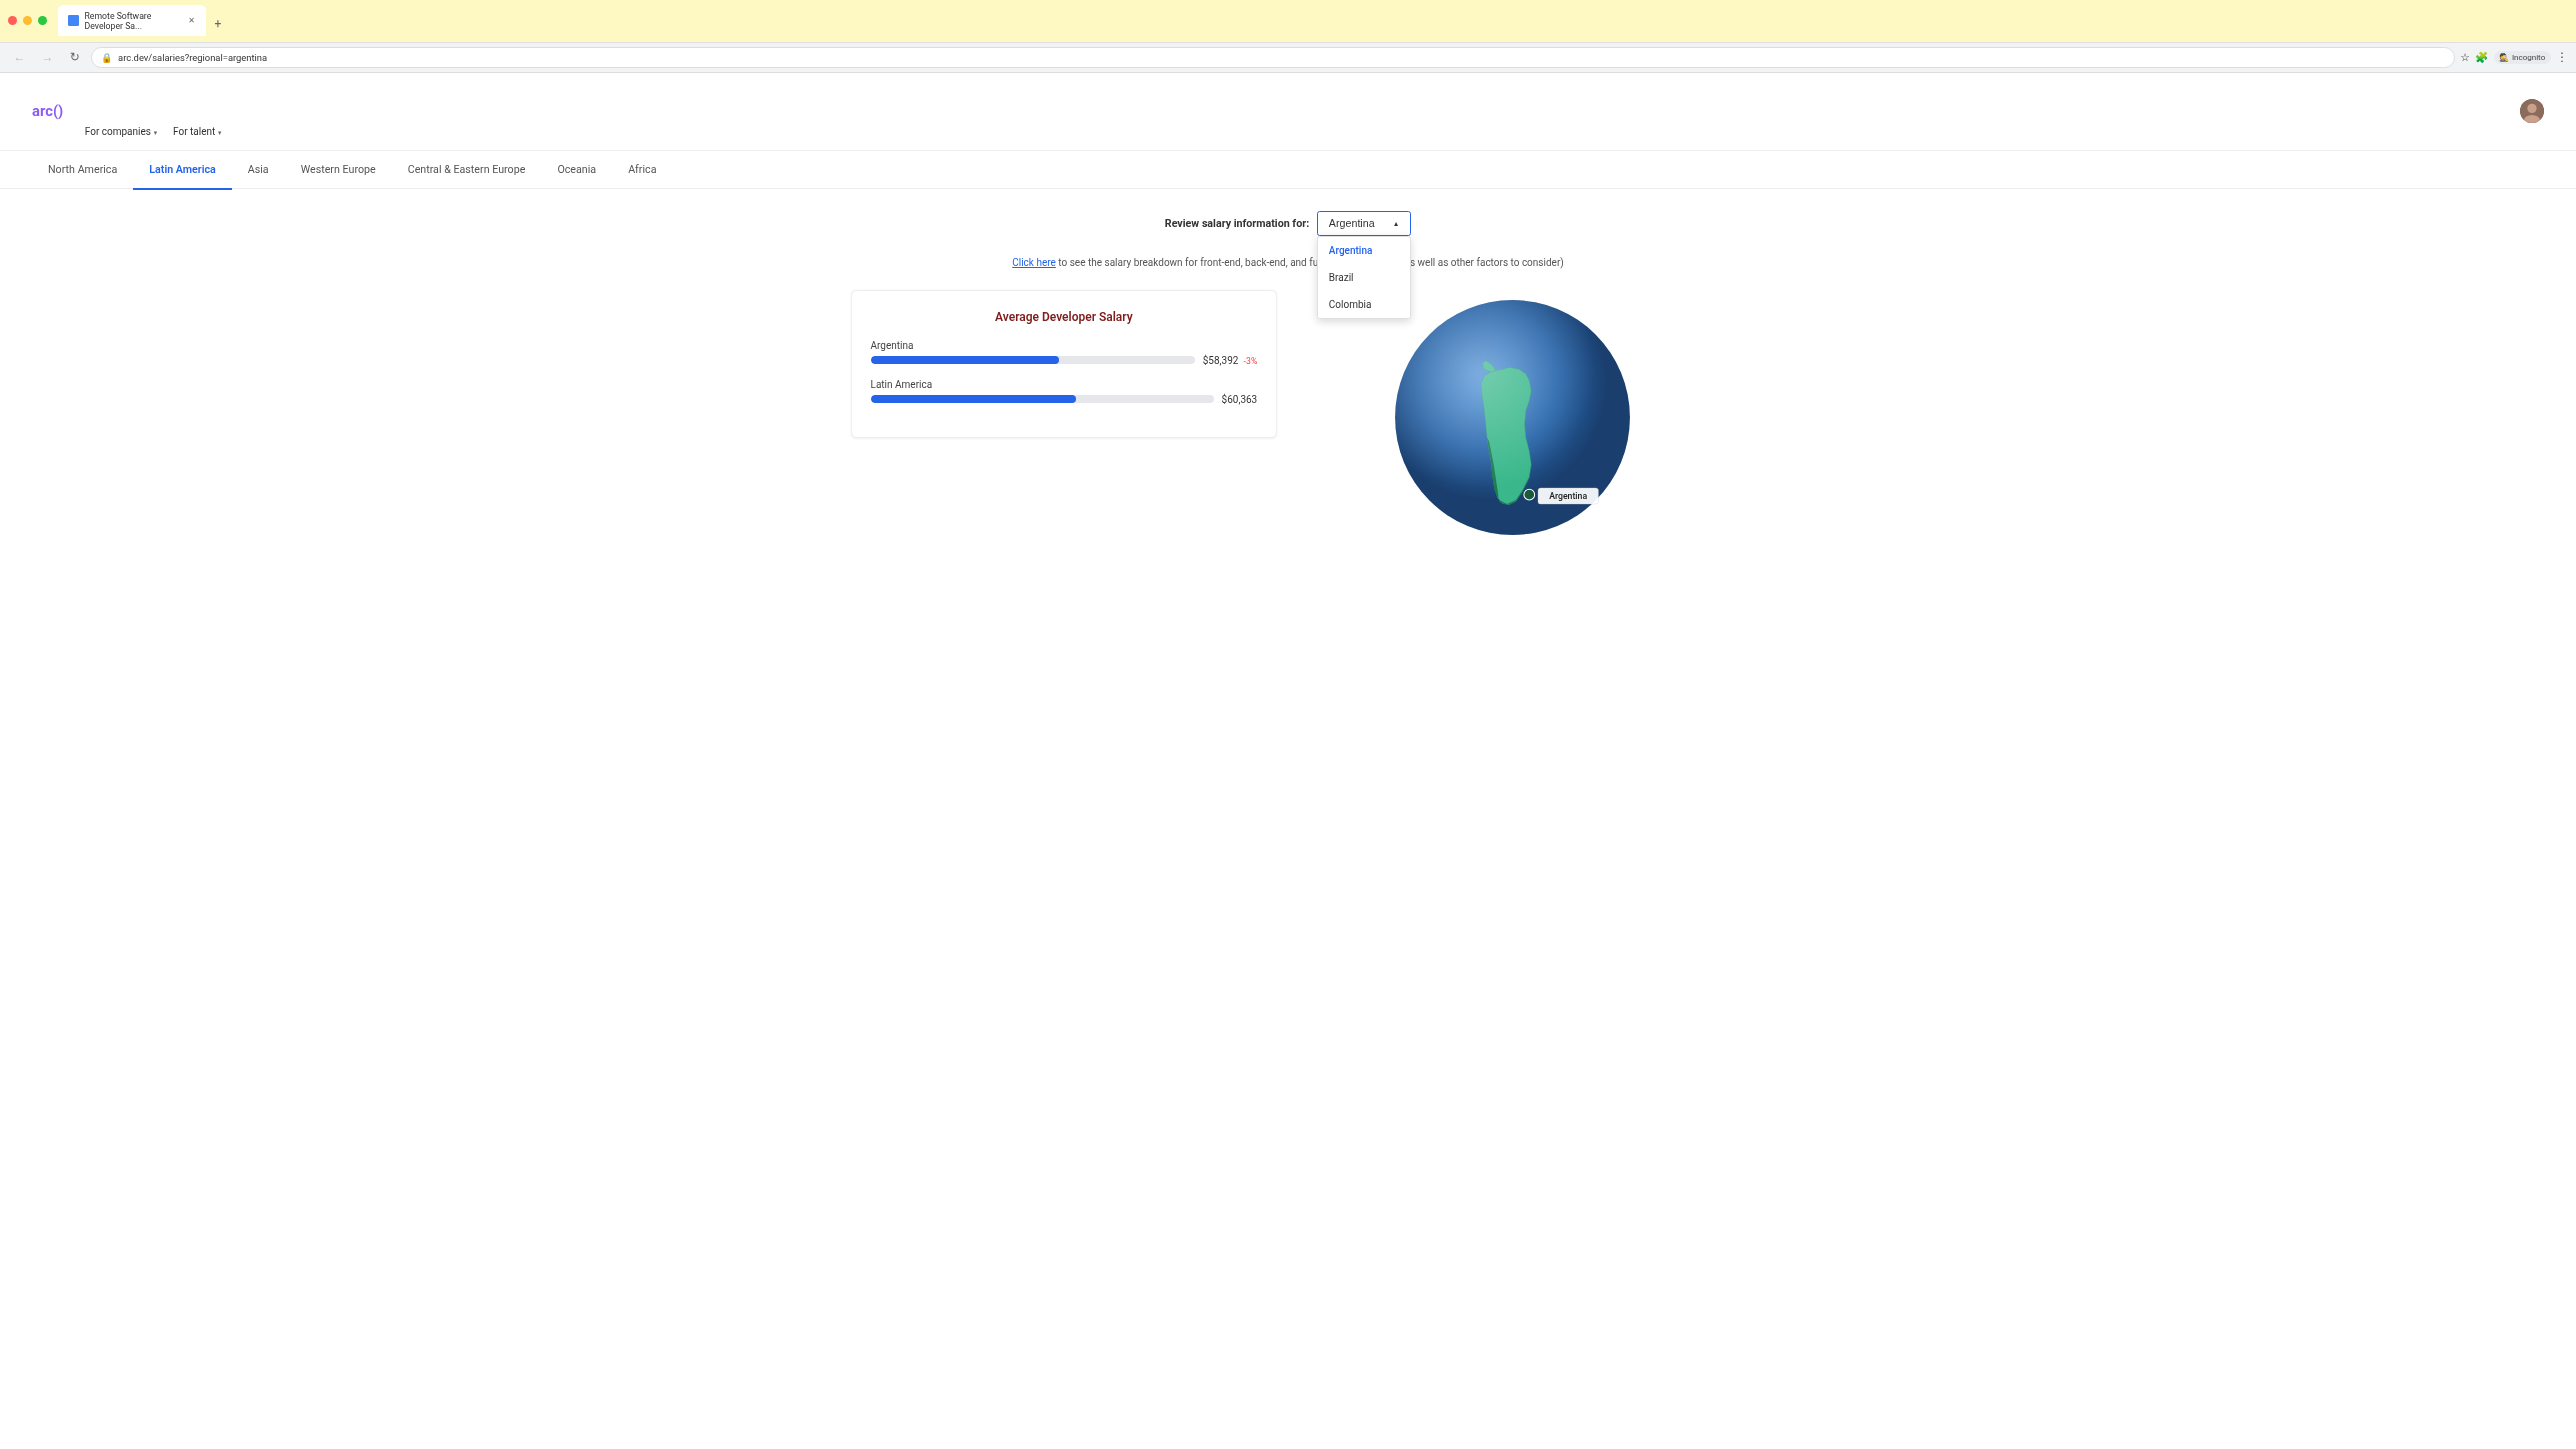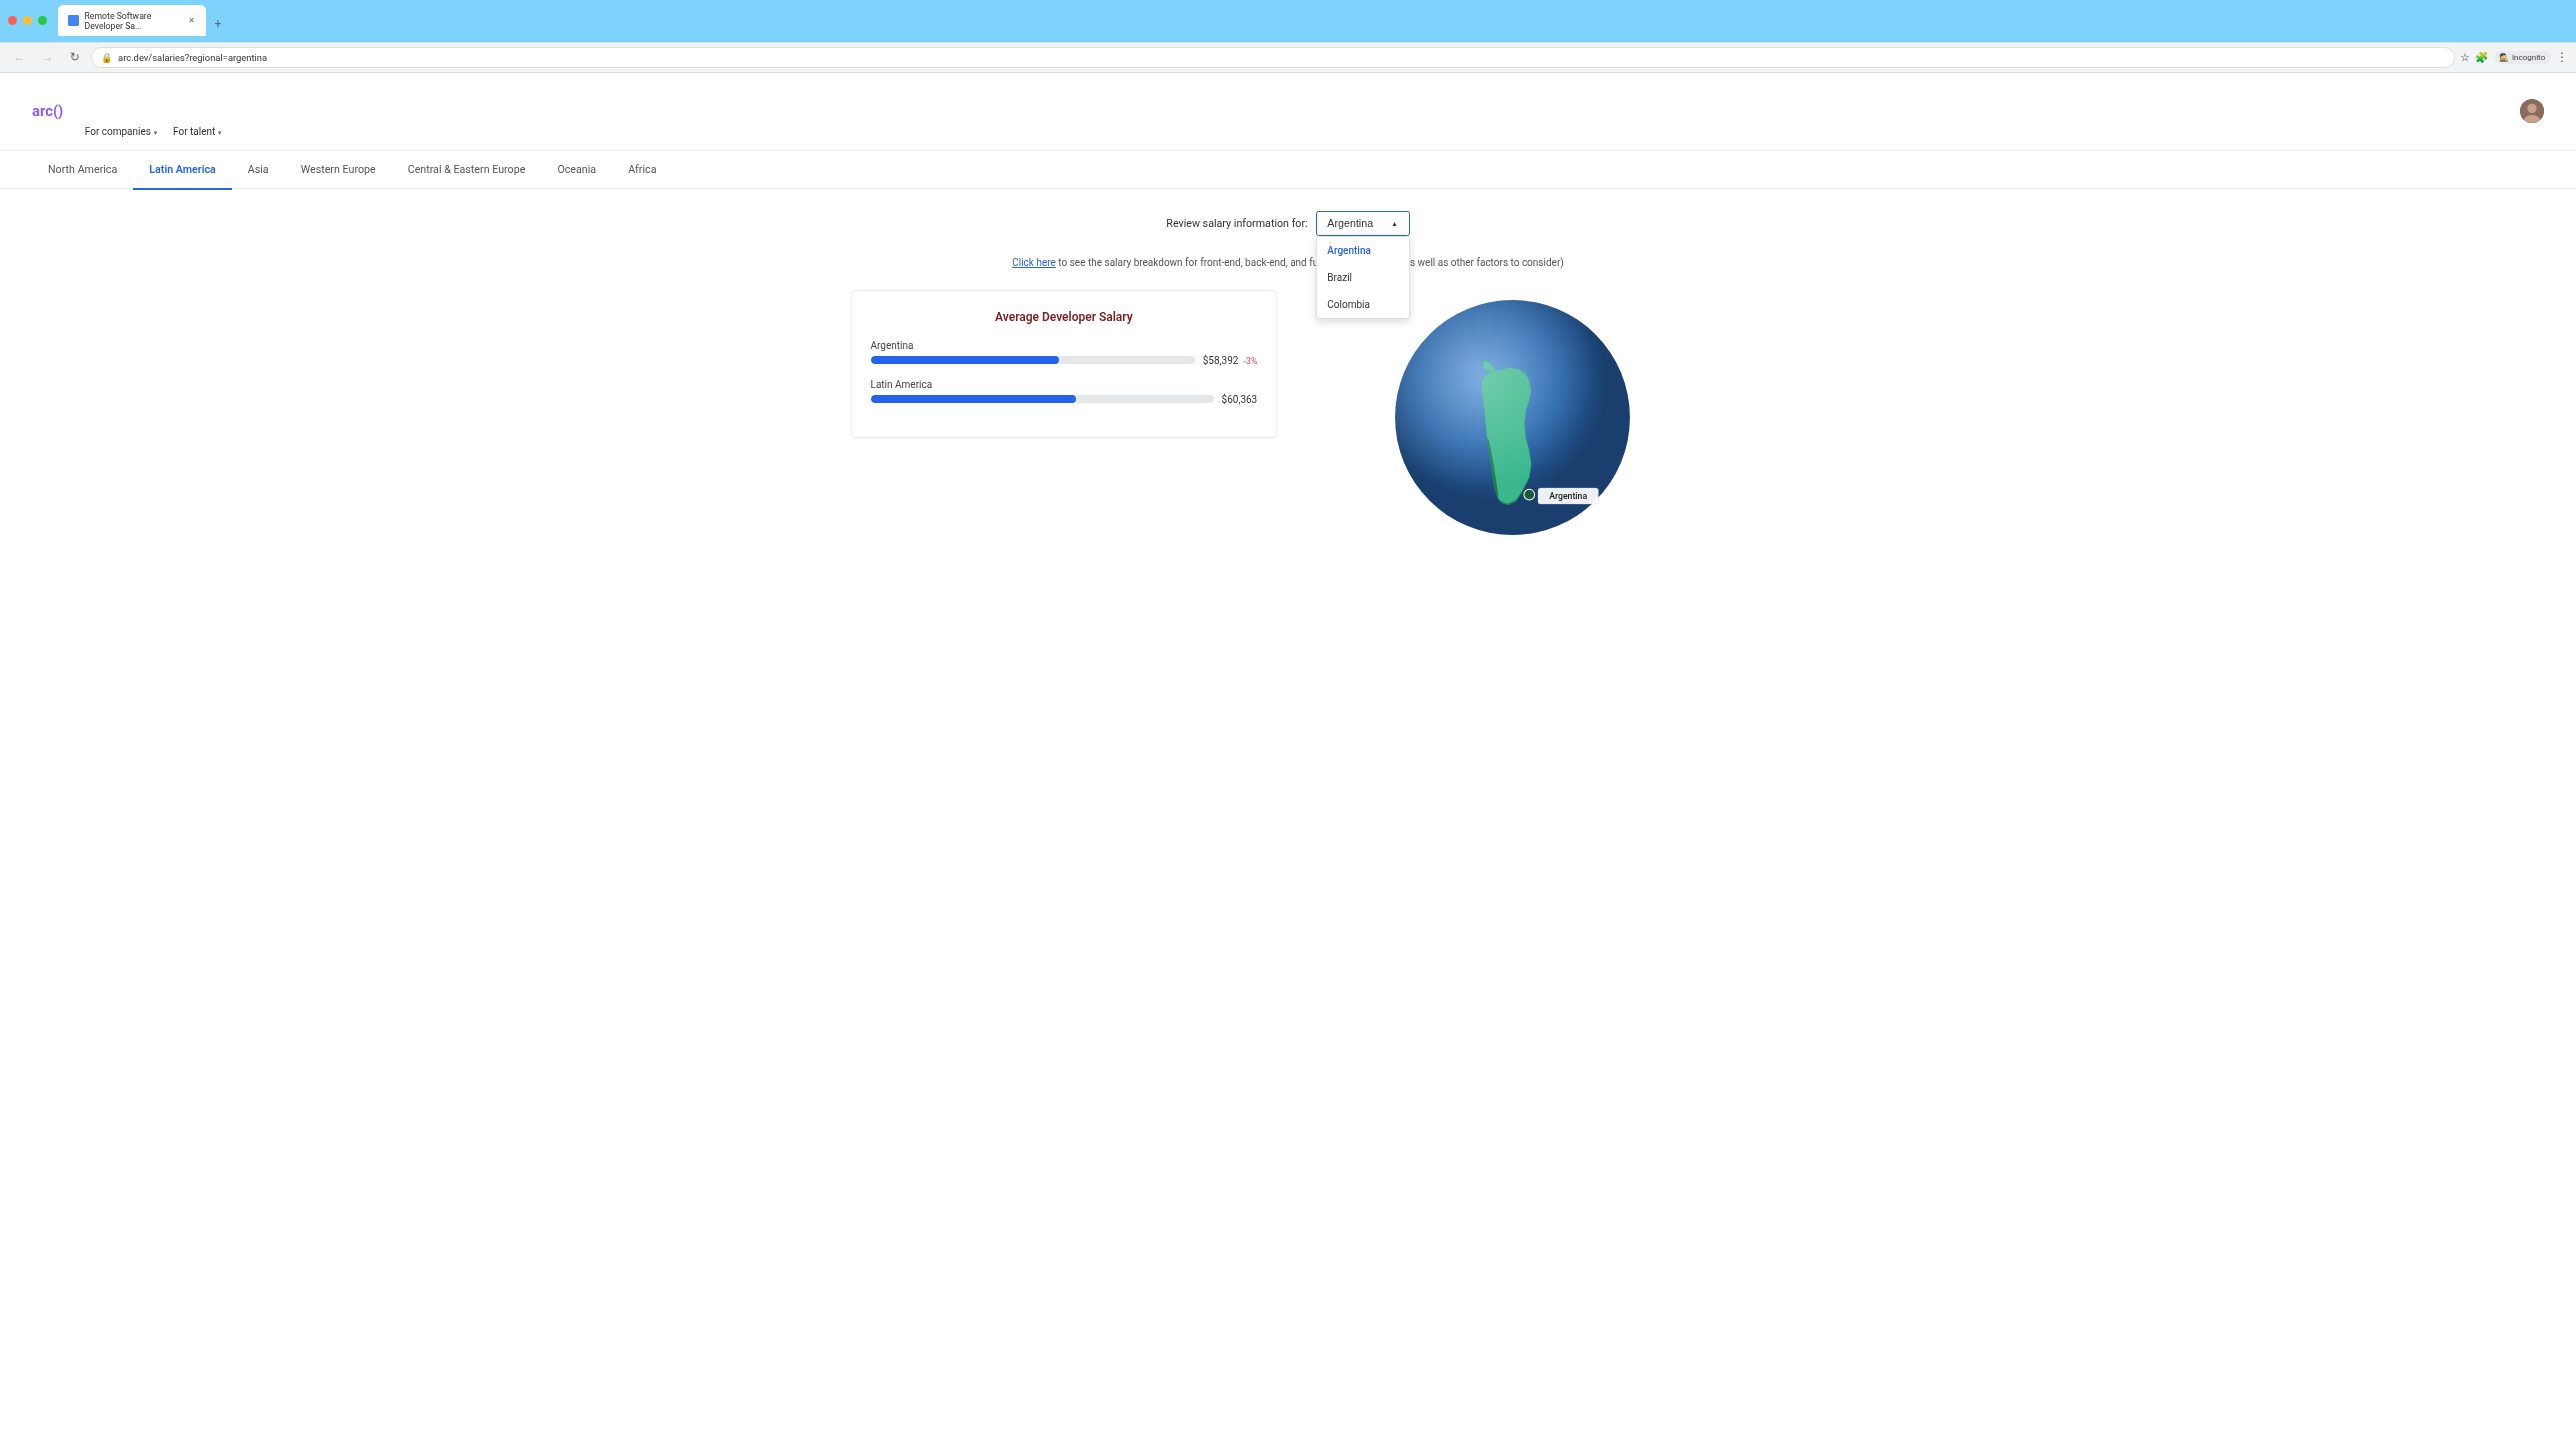--- a/index.html
+++ b/index.html
@@ -1,20 +1,20 @@
 <!DOCTYPE html>
 <html style="font-size:10.7px"><head>
   <meta charset="utf-8">
   <style>
     * { box-sizing: border-box; margin: 0; padding: 0; }
     body { font-family: -apple-system, BlinkMacSystemFont, 'Segoe UI', Roboto, sans-serif; background: #fff; color: #222; font-size: 10.7px; }
 
     
     .browser-chrome { background: #f1f3f4; border-bottom: 0.7px solid #ddd; }
-    .browser-titlebar { display: flex; align-items: center; padding: 5.4px 8px; gap: 5.4px; background: #7dd3fc; }
+    .browser-titlebar { display: flex; align-items: center; padding: 5.4px 8px; gap: 5.4px; background: #fef9c3; }
     .browser-controls { display: flex; gap: 5.4px; align-items: center; }
     .browser-btn { width: 9.4px; height: 9.4px; border-radius: 50%; border: none; cursor: pointer; }
     .browser-btn.close { background: #ff5f57; }
     .browser-btn.min { background: #febc2e; }
     .browser-btn.max { background: #28c840; }
     .browser-tabs { display: flex; align-items: flex-end; flex: 1; gap: 1.3px; margin-left: 5.4px; }
     .browser-tab { display: flex; align-items: center; gap: 5.4px; padding: 5.4px 10.7px; background: #fff; border-radius: 5.4px 5.4px 0 0; font-size: 8.7px; color: #333; max-width: 148px; }
     .browser-tab .favicon { width: 10.7px; height: 10.7px; background: #4285f4; border-radius: 1.3px; flex-shrink: 0; }
     .browser-tab .tab-close { margin-left: auto; cursor: pointer; color: #666; font-size: 8px; }
     .browser-tab.new-tab { background: transparent; color: #666; font-size: 12px; width: 21.5px; justify-content: center; }
@@ -38,21 +38,21 @@
     
     .region-tabs { display: flex; align-items: center; border-bottom: 1.3px solid #eee; padding: 0 32px; }
     .region-tab { padding: 12px 16px; font-size: 10.7px; color: #555; cursor: pointer; white-space: nowrap; position: relative; }
     .region-tab.active { color: #2563eb; font-weight: 600; }
     .region-tab.active::after { content: ''; position: absolute; bottom: -1.3px; left: 0; right: 0; height: 1.3px; background: #2563eb; }
 
     
     .main-content { padding: 21.5px 32px; max-width: 939px; margin: 0 auto; }
     .description { text-align: center; color: #444; font-size: 10.7px; line-height: 1.7; max-width: 483px; margin: 0 auto 19px; }
     .salary-selector { display: flex; align-items: center; justify-content: center; gap: 8px; margin-bottom: 21.5px; font-size: 10.7px; color: #333; position: relative; }
-    .selector-label { font-weight: 400; text-align: right; }
+    .selector-label { font-weight: 700; text-align: right; }
     .selector-dropdown { position: relative; display: inline-block; }
     .selector-btn { display: flex; align-items: center; gap: 5.4px; border: 0.7px solid #2563eb; border-radius: 2.7px; padding: 5.4px 10.7px; background: #fff; cursor: pointer; font-size: 10.7px; color: #333; min-width: 94px; justify-content: space-between; }
     .selector-btn .chevron-up { color: #333; font-size: 6.7px; }
 
     
     .dropdown-menu { position: absolute; top: 100%; left: 0; right: 0; background: #fff; border: 0.7px solid #e0e0e0; border-radius: 2.7px; box-shadow: 0 2.7px 8px rgba(0,0,0,0.15); z-index: 100; min-width: 87px; }
     .dropdown-item { padding: 8px 10.7px; font-size: 10px; color: #333; cursor: pointer; }
     .dropdown-item.selected { color: #2563eb; font-weight: 500; }
 
     

